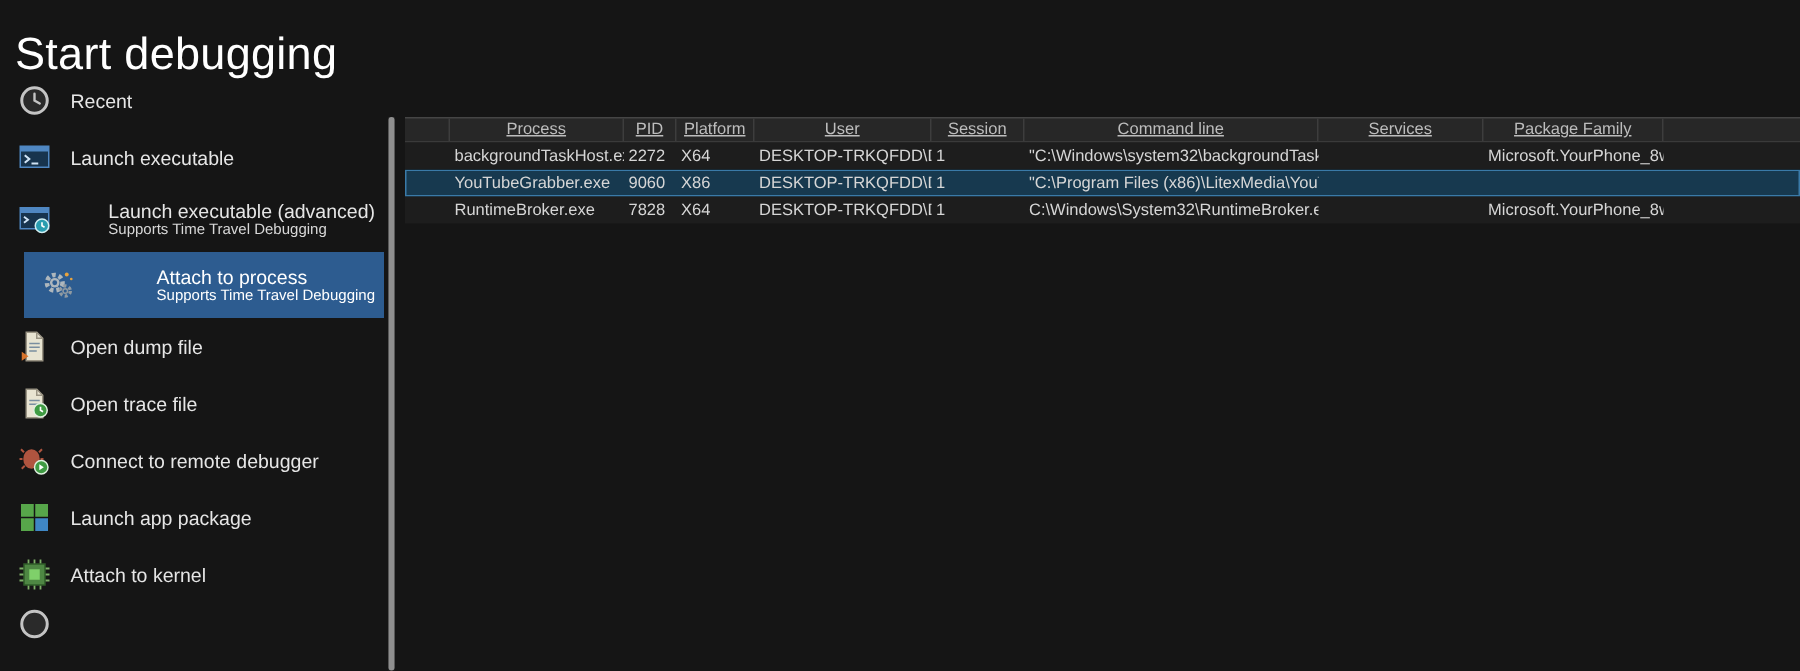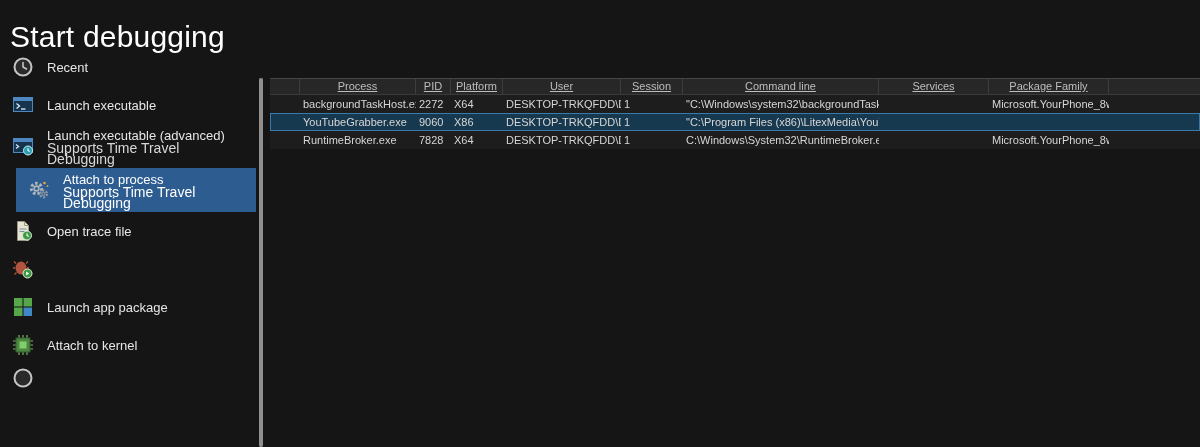--- a/index.html
+++ b/index.html
@@ -27,21 +27,21 @@
   .side-item {
     display:flex; align-items:center; gap:13px;
     min-height:38px; padding:0 6px 0 12px;
     cursor:default;
   }
   .side-item.two-line { min-height:44px;justify-content:space-between; }
   .side-item.selected { background:#2d5c90;margin-left:16px; }
   .side-item .icon { width:22px; height:22px; flex:none; display:inline-block; }
   .side-item .icon svg { width:22px; height:22px; display:block; }
   .side-label { font-size:13px; line-height:15px; color:#e6e6e6; }
-  .side-sublabel { font-size:14px; line-height:11px; color:#d8d8d8; }
+  .side-sublabel { font-size:10px; line-height:11px; color:#d8d8d8; }
   .side-item.selected .side-label,
   .side-item.selected .side-sublabel { color:#ffffff; }
   .side-item.partial { align-items:flex-start; padding-top:3px; }
 
   
   .side-scrollbar {
     position:absolute; left:259px; top:78px; width:4px; bottom:0;
     background:#2c2c2c;
   }
   .side-scrollbar .thumb {
@@ -148,20 +148,31 @@
         <circle cx="16.5" cy="4" r="1.3" fill="#e8a33d"></circle>
         <circle cx="19.5" cy="7" r="0.9" fill="#e8a33d"></circle>
       </svg>
     </span>
     <span>
       <div class="side-label">Attach to process</div>
       <div class="side-sublabel">Supports Time Travel Debugging</div>
     </span>
   </div>
 
+  <div class="side-item">
+    <span class="icon">
+      <svg viewBox="0 0 22 22">
+          <path d="M5.5 1.5h7l4 4v15h-11z" fill="#e8e4d2" stroke="#9a9484"></path>
+          <path d="M12.5 1.5v4h4" fill="none" stroke="#9a9484"></path>
+          <path d="M7.5 9h7M7.5 11.5h7M7.5 14h5" stroke="#7a8ea0" stroke-width="1"></path>
+          <path d="M2.5 14.5l4.5 3-4.5 3z" fill="#d8742c"></path>
+        </svg>
+    </span>
+    <span class="side-label">Open dump file</span>
+  </div>
 
   <div class="side-item">
     <span class="icon">
       <svg viewBox="0 0 22 22">
           <path d="M5.5 1.5h7l4 4v15h-11z" fill="#e8e4d2" stroke="#9a9484"></path>
           <path d="M12.5 1.5v4h4" fill="none" stroke="#9a9484"></path>
           <path d="M7.5 9h7M7.5 11.5h7" stroke="#7a8ea0" stroke-width="1"></path>
           <circle cx="15" cy="15.5" r="4.5" fill="#3f9b43" stroke="#e0f0e0" stroke-width="1"></circle>
           <path d="M15 13.2v2.3l1.7 1" stroke="#ffffff" stroke-width="1.1" fill="none"></path>
         </svg>
@@ -171,20 +182,21 @@
 
   <div class="side-item">
     <span class="icon">
       <svg viewBox="0 0 22 22">
           <ellipse cx="9" cy="10" rx="5.5" ry="6.5" fill="#b0543f"></ellipse>
           <path d="M4 5.5l-2-2M14 5.5l2-2M3 10H1M15 10h2M4.5 14.5l-2 2M13.5 14.5l2 2" stroke="#b0543f" stroke-width="1.3"></path>
           <circle cx="15.5" cy="15.5" r="4.5" fill="#3f9b43" stroke="#dff0df" stroke-width="1"></circle>
           <path d="M14.2 13.5v4l3-2z" fill="#ffffff"></path>
         </svg>
     </span>
+    <span class="side-label">Connect to remote debugger</span>
   </div>
 
 
   <div class="side-item">
     <span class="icon">
       <svg viewBox="0 0 22 22">
           <rect x="2" y="2" width="8.5" height="8.5" fill="#57a64a"></rect>
           <rect x="11.5" y="2" width="8.5" height="8.5" fill="#57a64a"></rect>
           <rect x="2" y="11.5" width="8.5" height="8.5" fill="#57a64a"></rect>
           <rect x="11.5" y="11.5" width="8.5" height="8.5" fill="#3f87c5"></rect>

